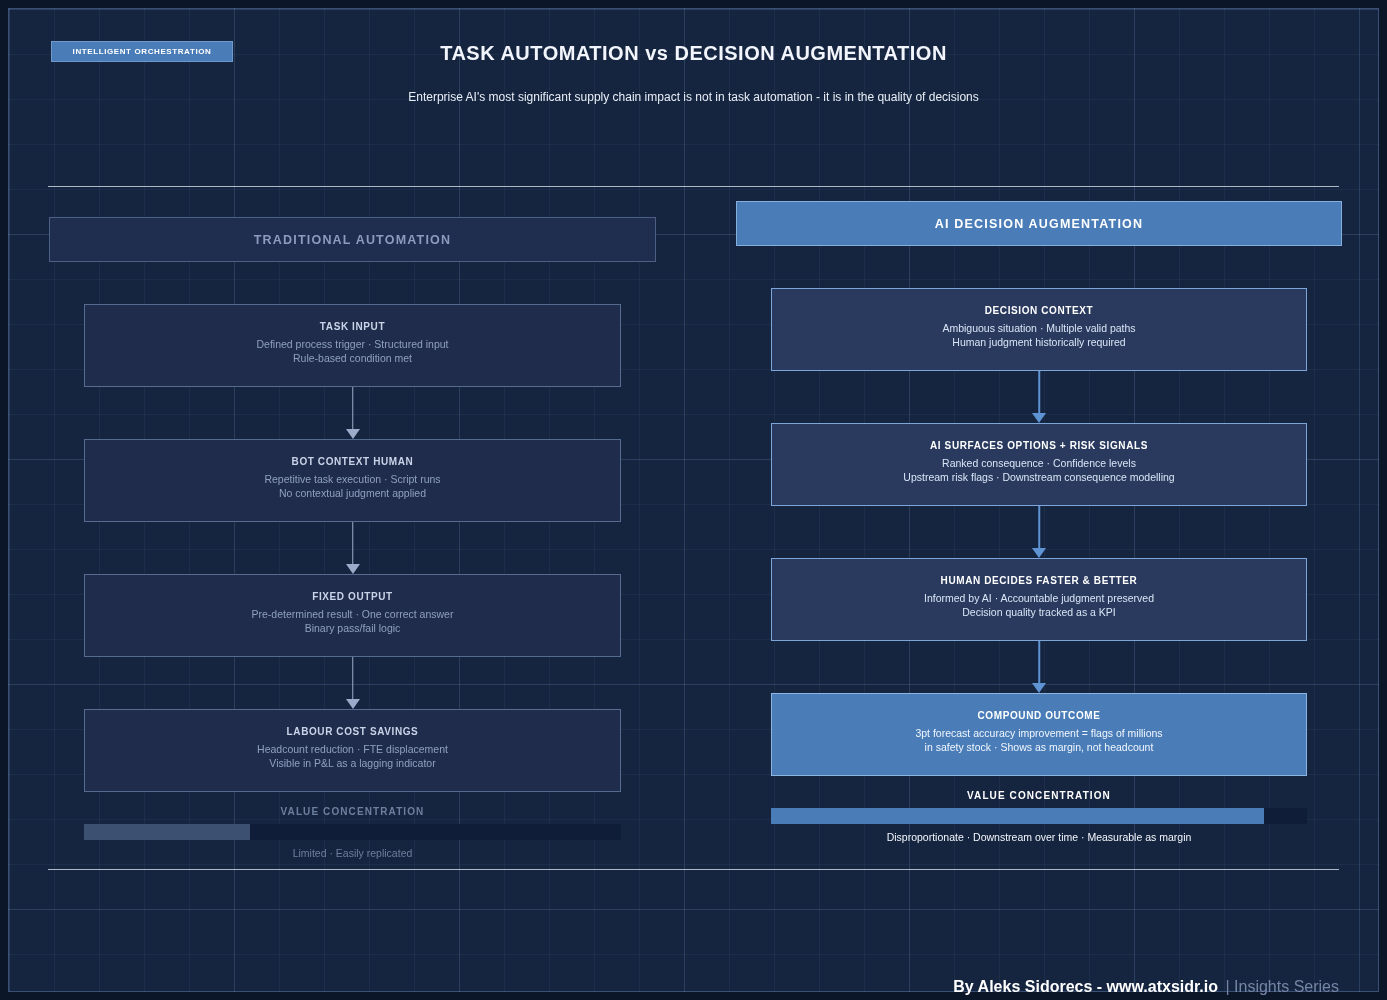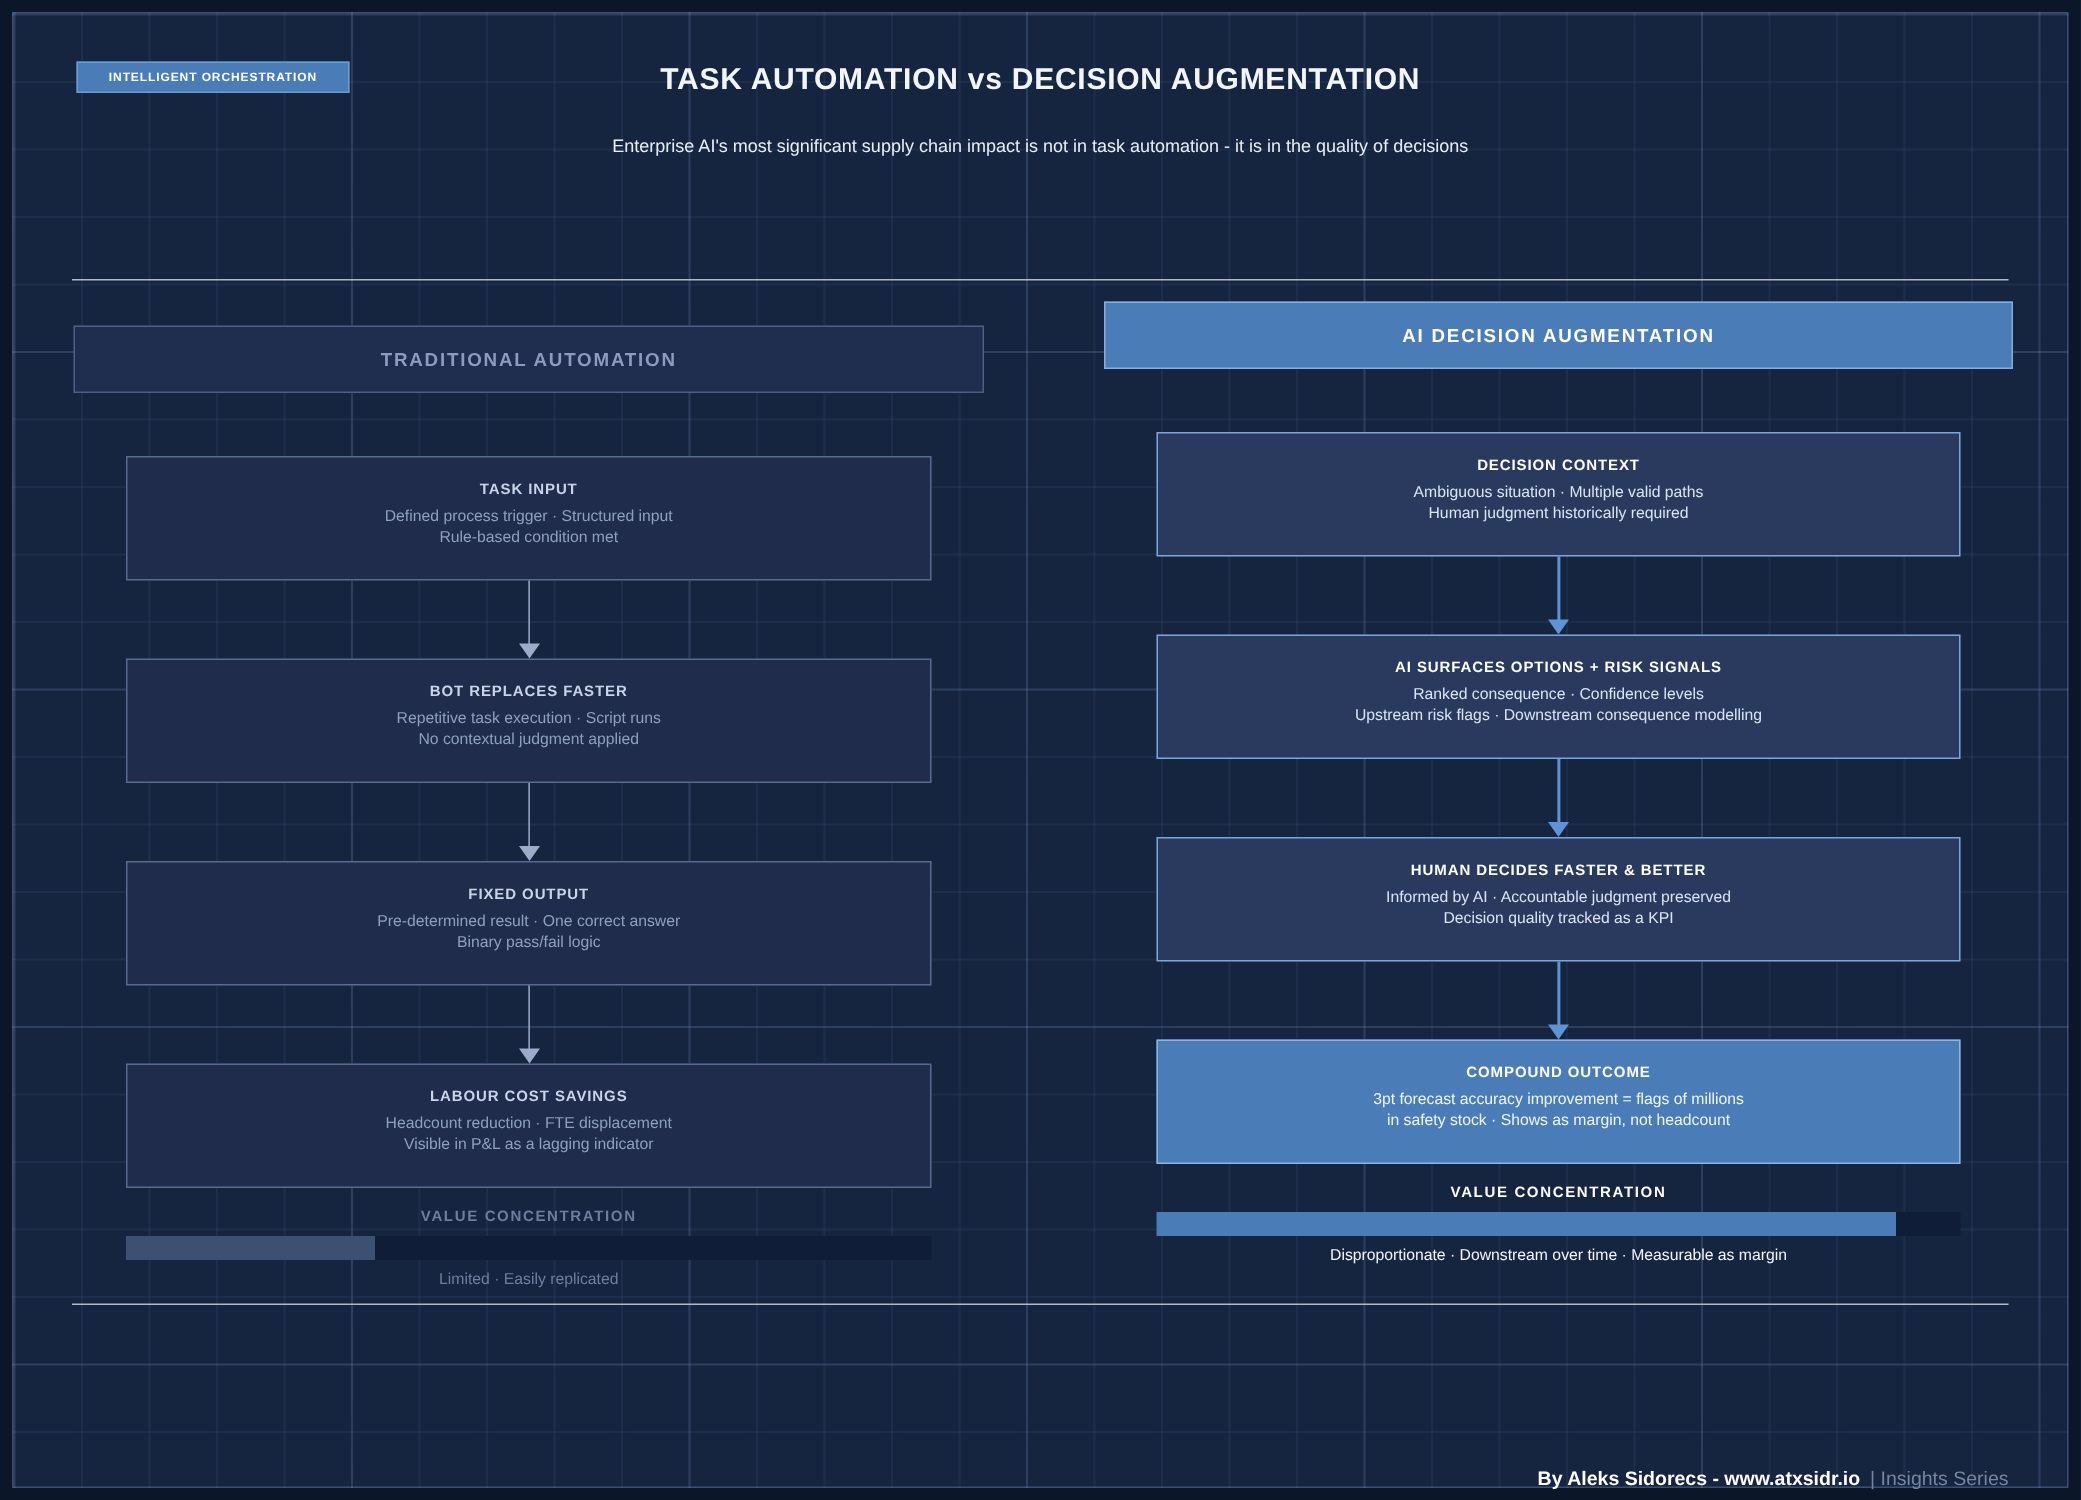--- a/index.html
+++ b/index.html
@@ -95,21 +95,21 @@
   .col-right .vc-label { color:#ffffff; }
   .vc-track { margin-top:7px; height:16px; background:#101d39; }
   .vc-fill { height:100%; }
   .col-left .vc-fill { background:#3c5071; }
   .col-right .vc-fill { background:#4a7db8; }
   .vc-caption { margin-top:7px; font-size:10.5px; }
   .col-left .vc-caption { color:#6d7f9f; }
   .col-right .vc-caption { color:#f2f6fc; }
 
   .footer {
-    position:absolute; right:39px; top:969px; font-size:13px; color:#fff;
+    position:absolute; right:39px; top:969px; font-size:16px; color:#fff;
   }
   .footer .credit { font-weight:bold; color:#ffffff; }
   .footer .series { color:#7486a6; margin-left:3px; }
 </style>
 </head>
 <body>
 
 <div class="frame">
 
   <div class="badge">
@@ -124,21 +124,21 @@
   <section class="col col-left">
     <div class="col-header dim">TRADITIONAL AUTOMATION</div>
     <div class="flow">
       <div class="fbox">
         <div class="btitle">TASK INPUT</div>
         <div class="bline">Defined process trigger · Structured input</div>
         <div class="bline">Rule-based condition met</div>
       </div>
       <div class="arrow"></div>
       <div class="fbox">
-        <div class="btitle">BOT REPLACES FASTER</div>
+        <div class="btitle">BOT CONTEXT HUMAN</div>
         <div class="bline">Repetitive task execution · Script runs</div>
         <div class="bline">No contextual judgment applied</div>
       </div>
       <div class="arrow"></div>
       <div class="fbox">
         <div class="btitle">FIXED OUTPUT</div>
         <div class="bline">Pre-determined result · One correct answer</div>
         <div class="bline">Binary pass/fail logic</div>
       </div>
       <div class="arrow"></div>

